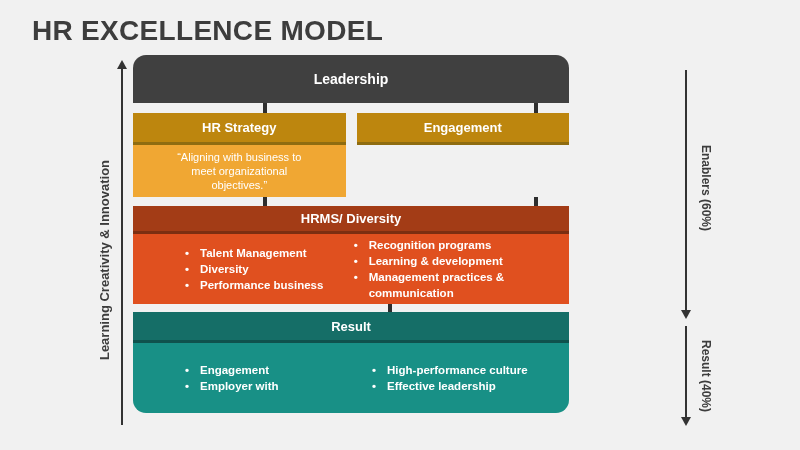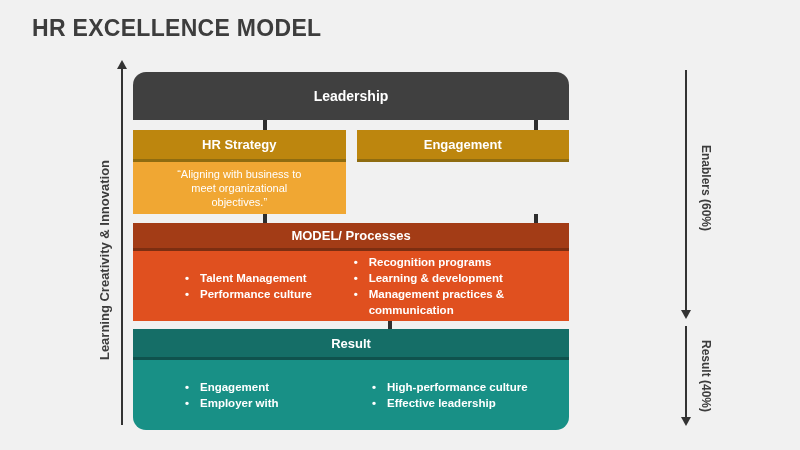--- a/index.html
+++ b/index.html
@@ -6,28 +6,28 @@
   html, body { width: 800px; height: 450px; }
   body {
     position: relative;
     background: #f1f1f1;
     font-family: "Liberation Sans", sans-serif;
     overflow: hidden;
   }
   .slide-title {
     position: absolute;
     left: 32px; top: 15px;
-    font-size: 23px;
+    font-size: 28px;
     font-weight: bold;
     color: #3d3d3d;
     letter-spacing: 0.3px;
   }
   #diagram {
     position: absolute;
-    left: 133px; top: 72px;
+    left: 133px; top: 55px;
     width: 436px;
   }
   .leadership {
     height: 48px;
     background: #404040;
     border-radius: 13px 13px 0 0;
     display: flex; align-items: center; justify-content: center;
     color: #fff; font-weight: bold; font-size: 14px;
   }
   .conn { position: relative; }
@@ -156,26 +156,27 @@
     </div>
   </div>
 
   <div class="conn conn-2">
     <div class="stub stub-a"></div>
     <div class="stub stub-b"></div>
   </div>
 
   <div>
     <div class="box-header hrms-header">
-      <span>MODEL/ Processes</span>
+      <span>HRMS/ Diversity</span>
     </div>
     <div class="hrms-body">
       <ul class="bullets col-left">
         <li>Talent Management</li>
-        <li>Performance culture</li>
+        <li>Diversity</li>
+        <li>Performance business</li>
       </ul>
       <ul class="bullets">
         <li>Recognition programs</li>
         <li>Learning &amp; development</li>
         <li>Management practices &amp; communication</li>
       </ul>
     </div>
   </div>
 
   <div class="conn conn-3">

